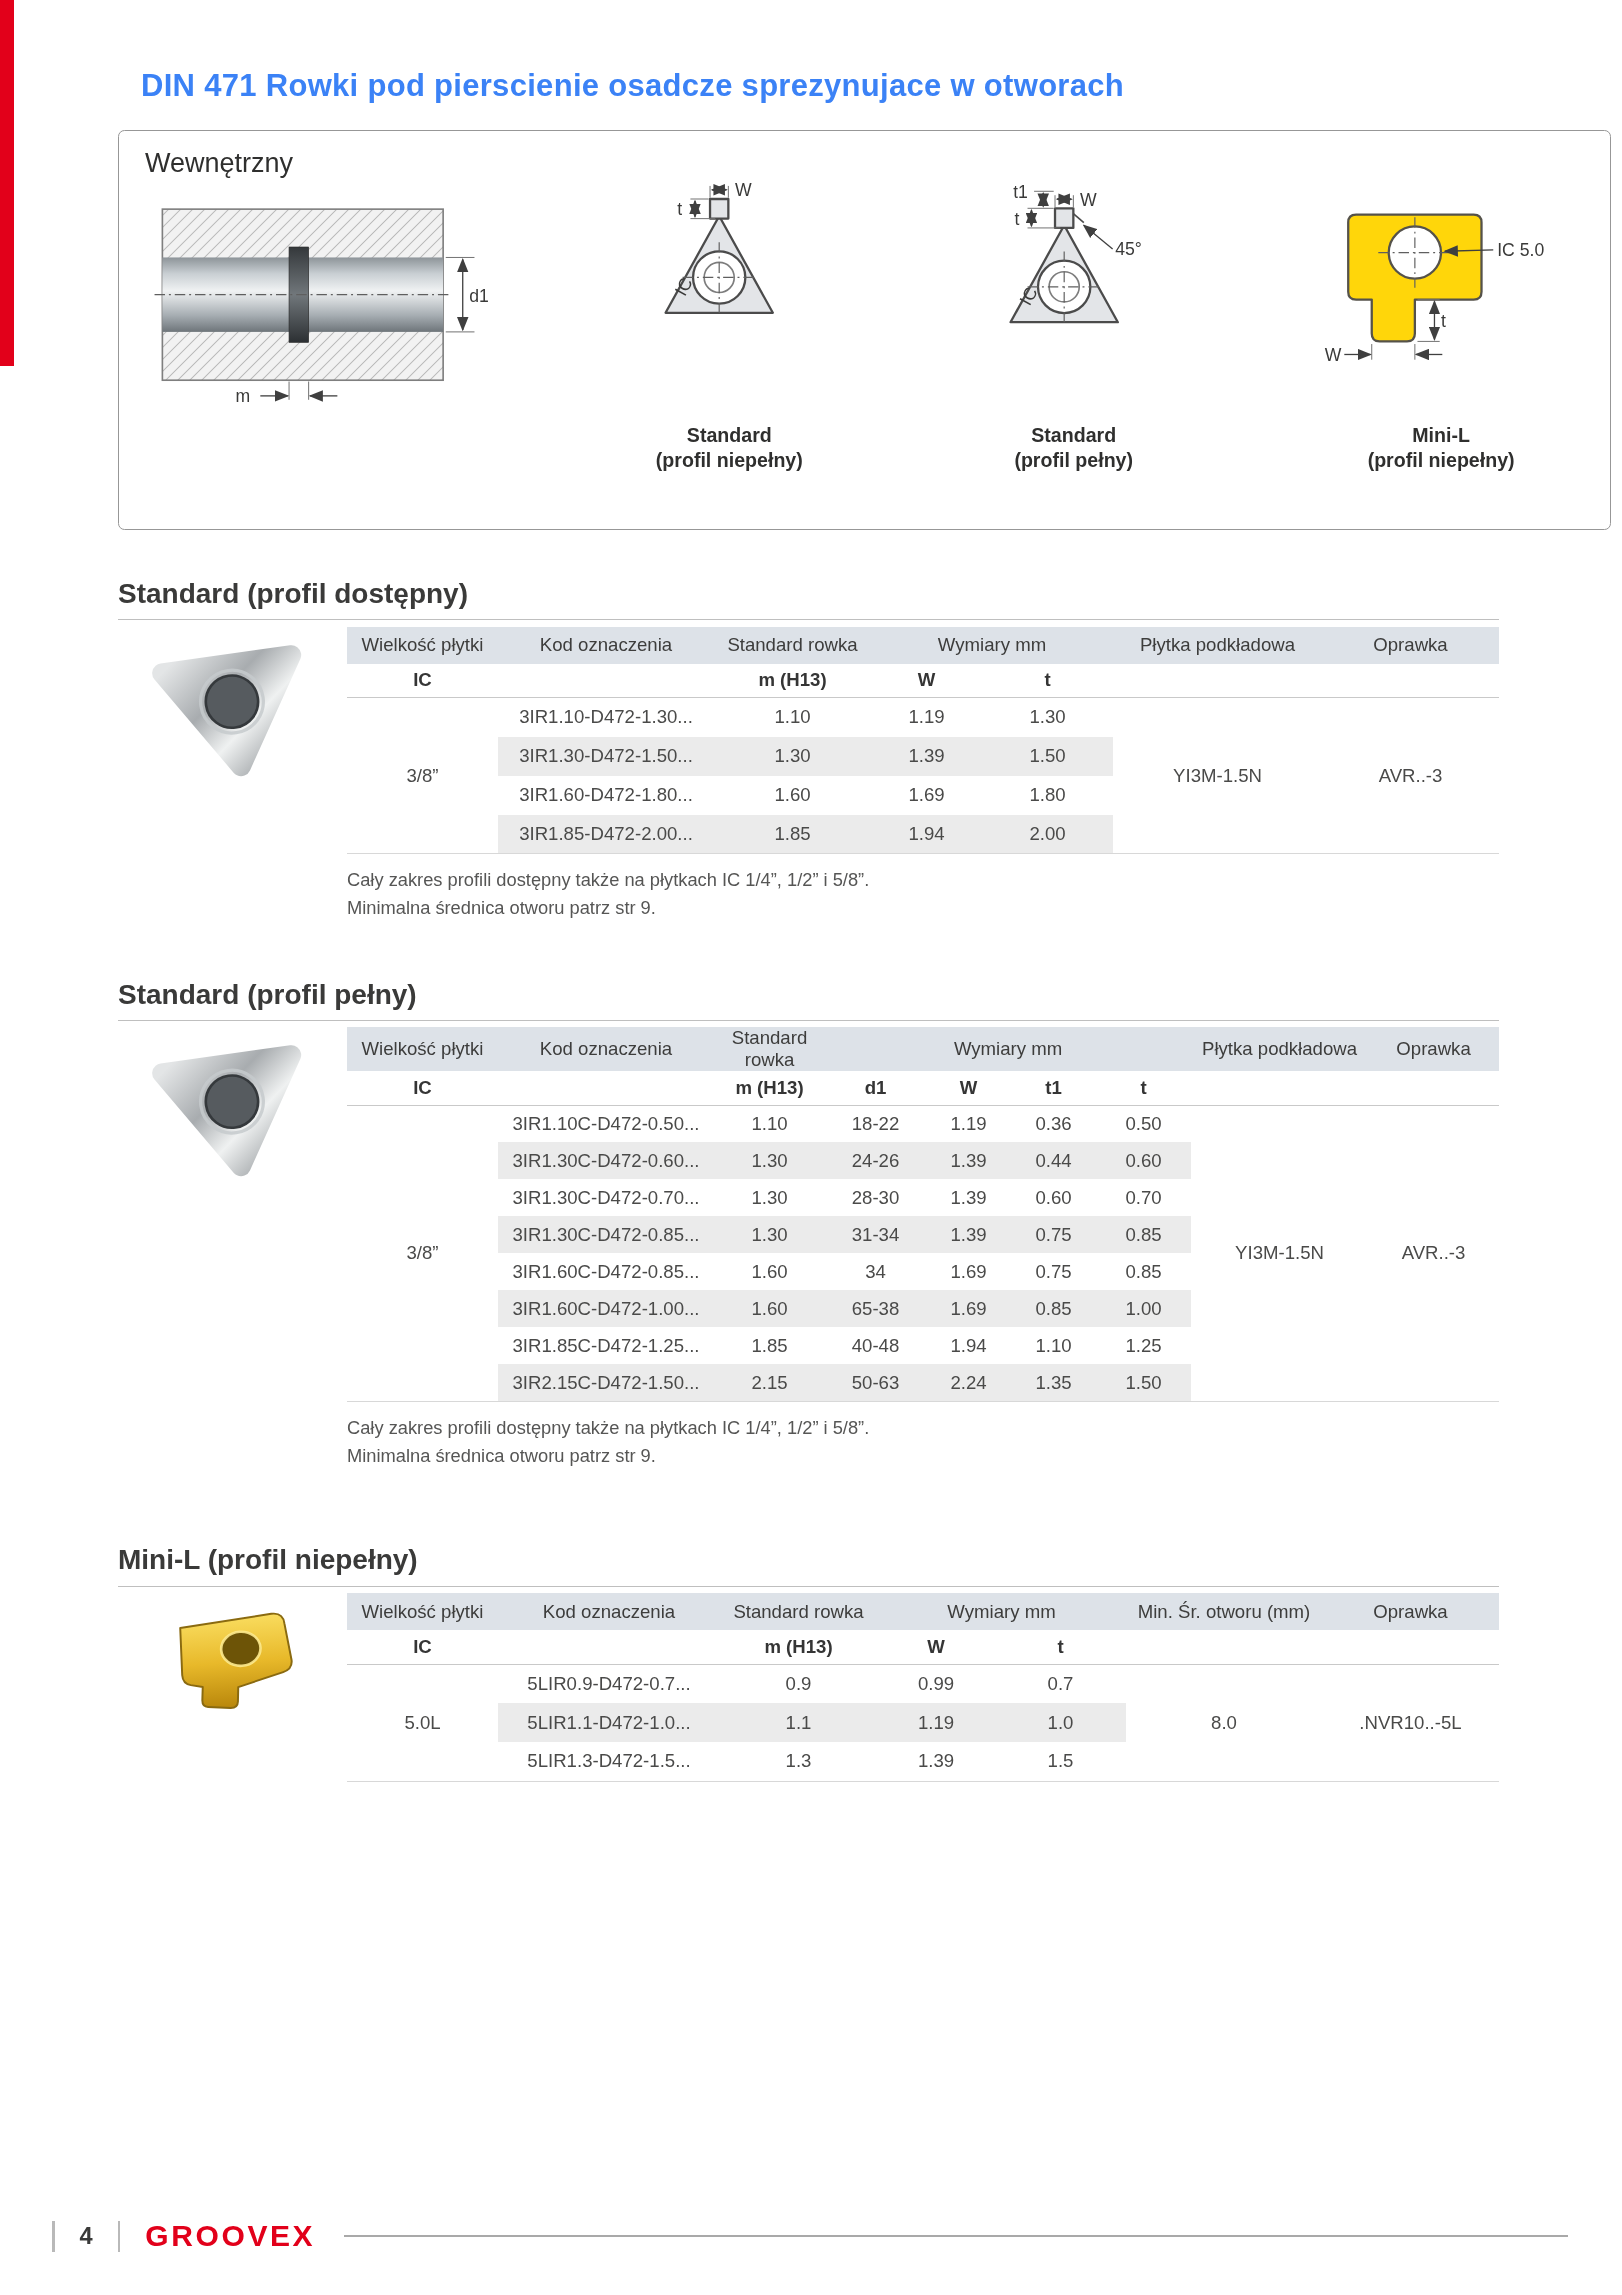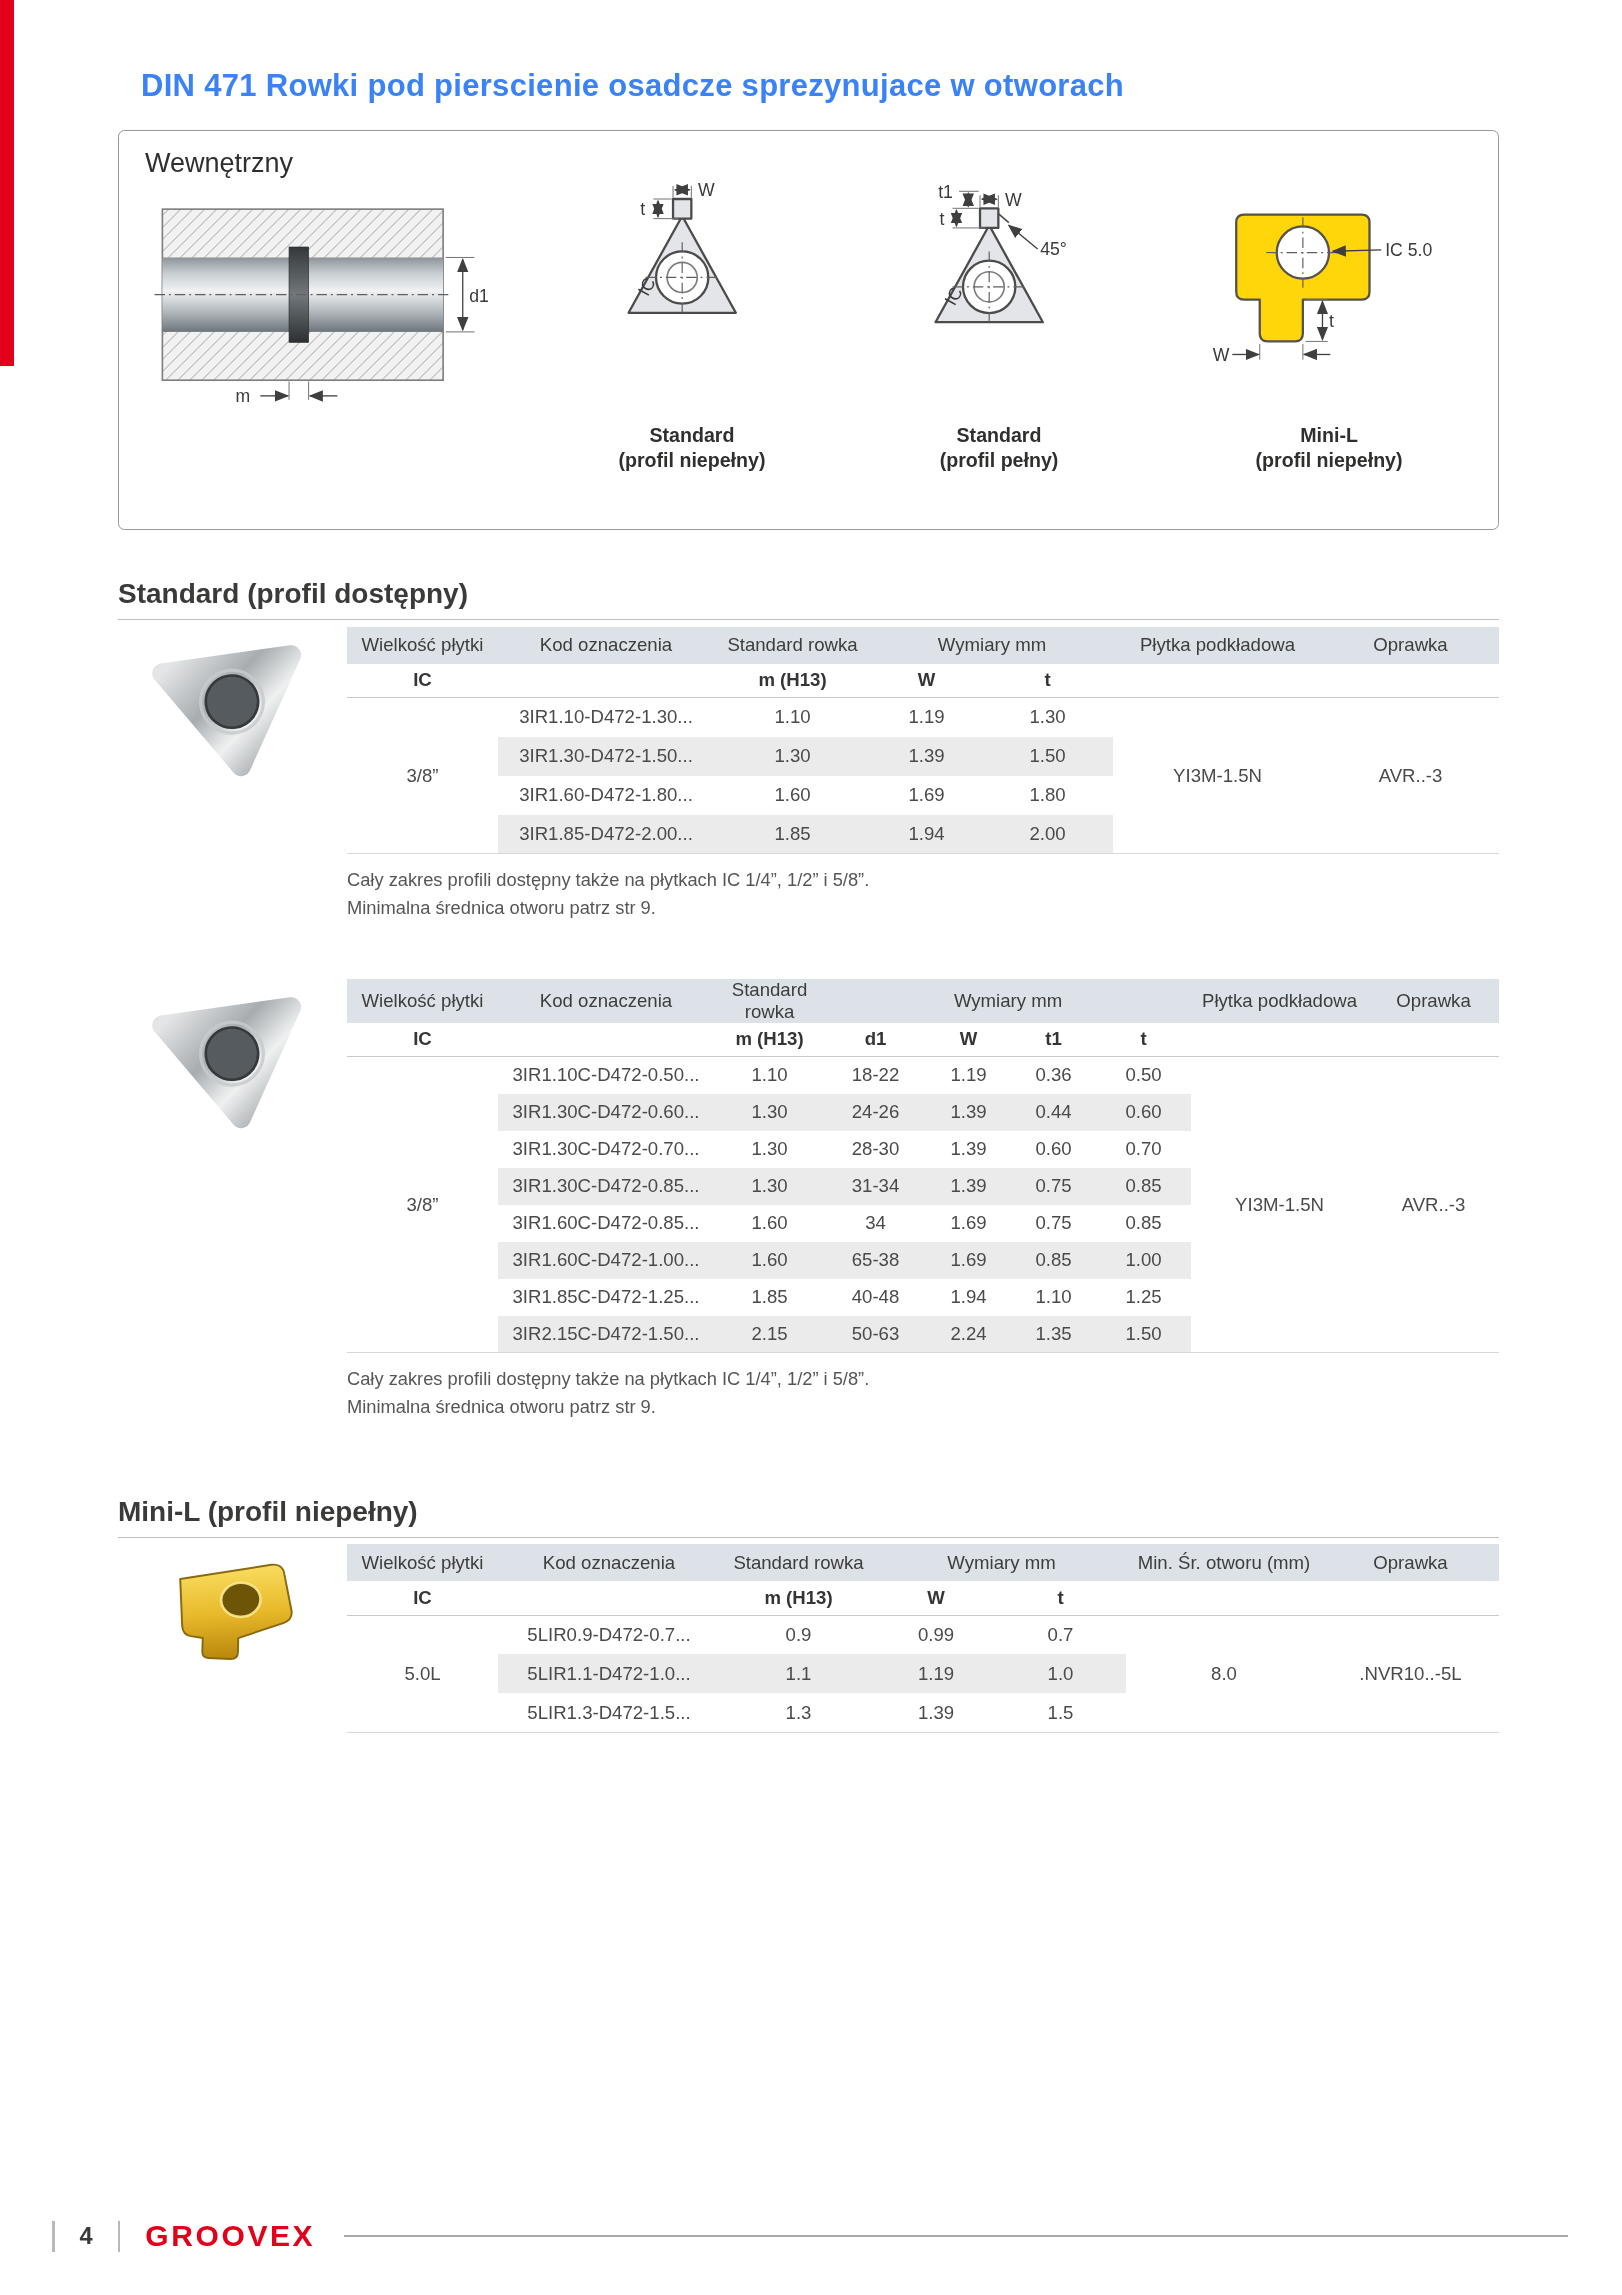--- a/index.html
+++ b/index.html
@@ -2,21 +2,21 @@
 <html style="font-size:10.5px"><head>
 <meta charset="utf-8">
 <style>
   *{margin:0;padding:0;box-sizing:border-box}
   body{background:#ffffff}
   .page{position:relative;width:1623px;height:2295px;background:#fff;
         font-family:"Liberation Sans","DejaVu Sans",sans-serif;color:#3c3c3b;overflow:hidden}
   .corner-bar{position:absolute;left:0;top:0;width:14.4px;height:366px;background:#e2001a}
   .title{padding-top:68px;margin-left:141px;font-size:31px;font-weight:700;color:#3b82f6;letter-spacing:0.3px}
 
-  .diagram-box{margin:26px 0 0 118px;width:1381px;height:400px;border:1.3px solid #979797;border-radius:6.5px;padding:17px 30px 0 26px;background:#fff}
+  .diagram-box{margin:26px 0 0 118px;width:1493px;height:400px;border:1.3px solid #979797;border-radius:6.5px;padding:17px 30px 0 26px;background:#fff}
   .diagram-label{font-size:27px;color:#2f2f2e}
   .diagram-row{display:flex;justify-content:space-between;align-items:flex-start;margin-top:2.6px;padding:0 7.9px}
   .cross{margin-top:18.3px}
   .profile{display:flex;flex-direction:column;align-items:center;height:292px;justify-content:space-between}
   .profile .caption{font-size:19.6px;font-weight:700;line-height:1.3;text-align:center;color:#2f2f2e}
   .dwg text{font-size:27px;fill:#3a3a39}
   .dim,.dim-s{stroke:#3f3f3f;stroke-width:2;fill:none}
   .ext{stroke:#6f6f6f;stroke-width:1.5}
   .cl{stroke:#5f5f5f;stroke-width:1.8;stroke-dasharray:16 6 3 6;fill:none}
   .ol{fill:#e3e5e8;stroke:#4b4b4b;stroke-width:3.5;stroke-linejoin:round}
@@ -266,20 +266,21 @@
         </table>
       </div>
     </div>
     <div class="notes">
       <div>Cały zakres profili dostępny także na płytkach IC 1/4”, 1/2” i 5/8”.</div>
       <div>Minimalna średnica otworu patrz str 9.</div>
     </div>
   </section>
 
   <section class="section sec2">
+    <h2 class="section-heading">Standard (profil pełny)</h2>
     <div class="section-body">
       <div class="photo-zone">
         <svg width="183" height="157" viewBox="0 0 280 240">
           <g transform="rotate(-8 140 120)">
             <polygon points="40,56 240,56 140,214" fill="url(#metalFace)" stroke="url(#metalFace)" stroke-width="30" stroke-linejoin="round"></polygon>
             <circle cx="140" cy="114" r="48" fill="none" stroke="#c6cacc" stroke-width="5" opacity="0.85"></circle>
             <circle cx="140" cy="114" r="40" fill="#565b5f"></circle>
             <circle cx="140" cy="114" r="40" fill="none" stroke="#35393c" stroke-width="4"></circle>
           </g>
         </svg>

